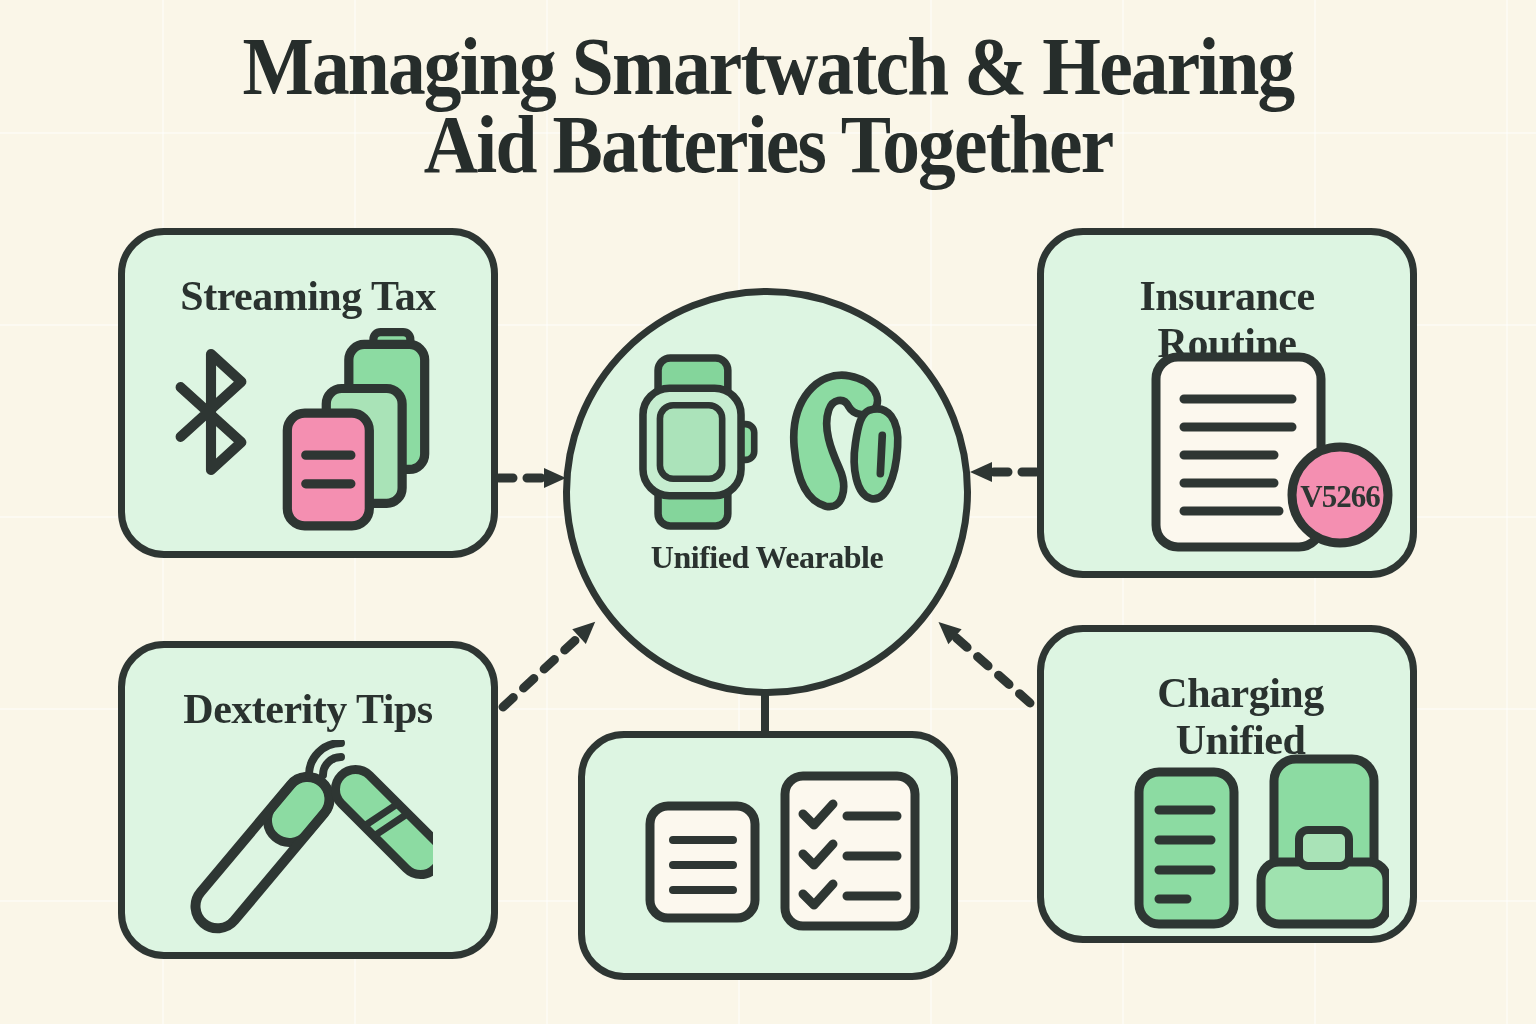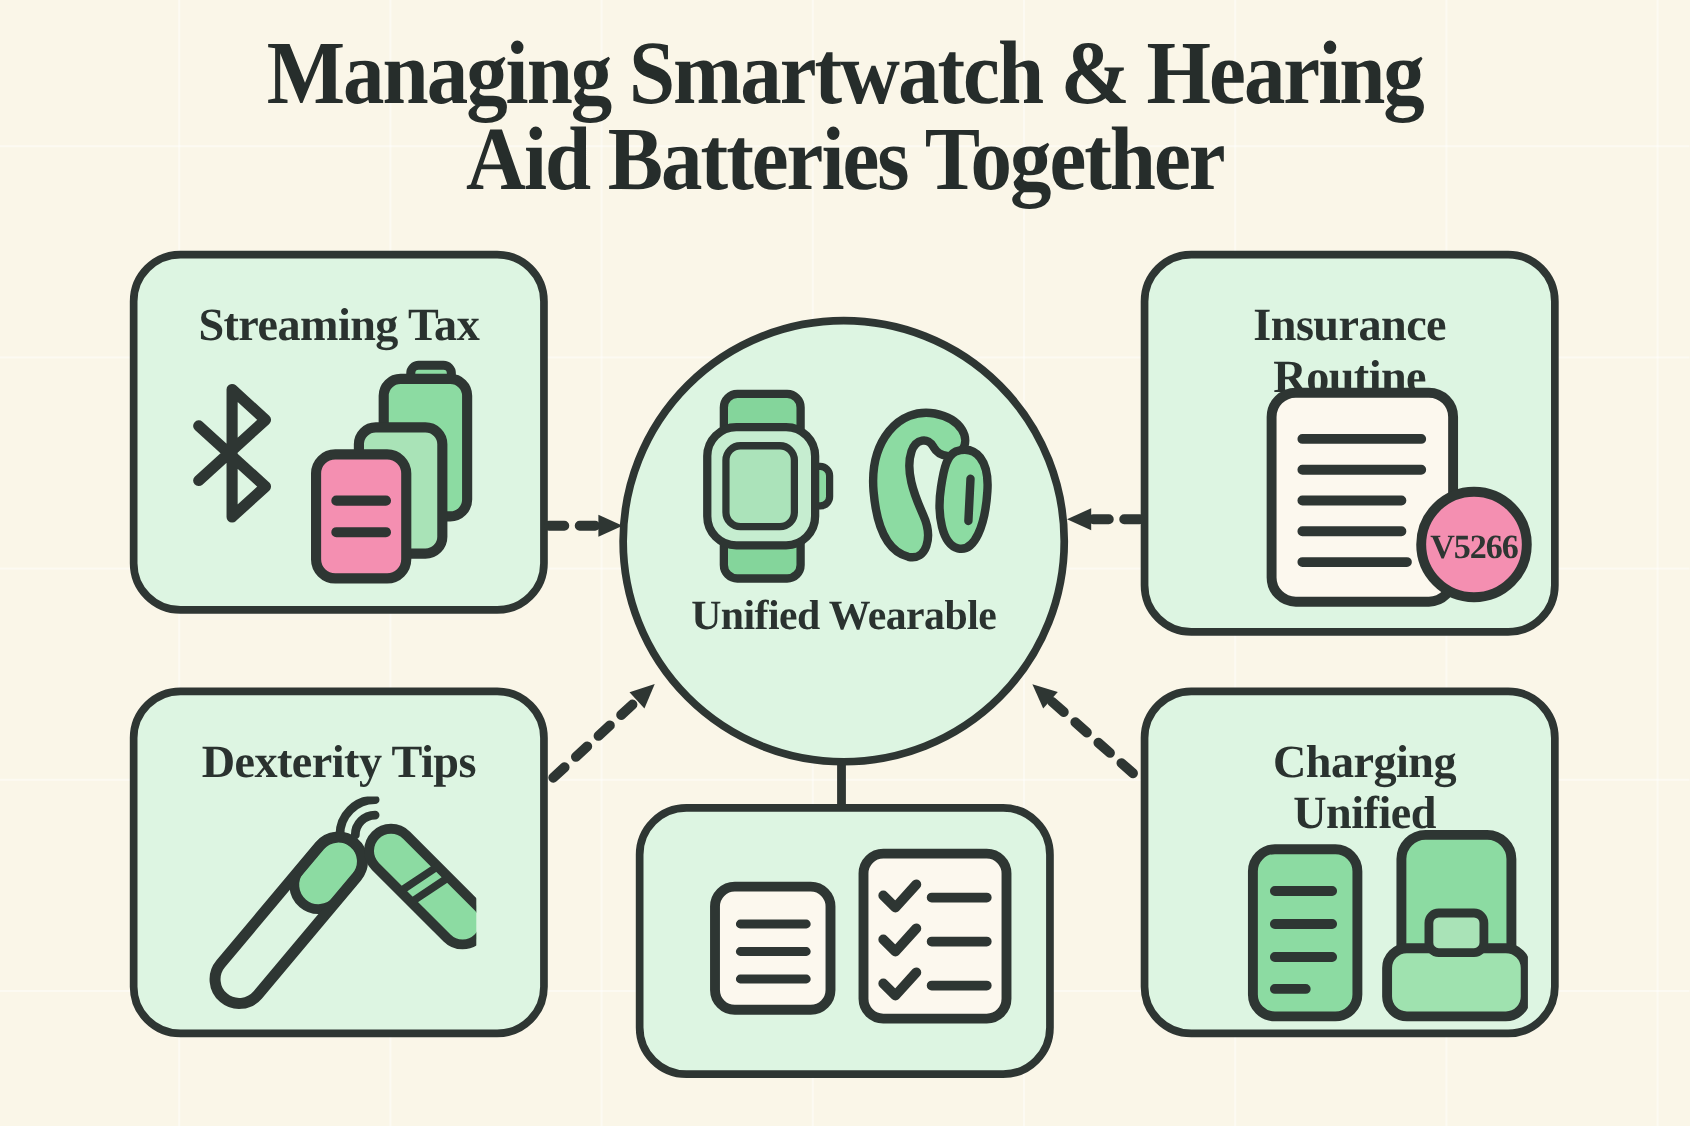--- a/index.html
+++ b/index.html
@@ -7,28 +7,28 @@
     background-image:
       linear-gradient(rgba(255,255,255,0.45) 2px, transparent 2px),
       linear-gradient(90deg, rgba(255,255,255,0.45) 2px, transparent 2px);
     background-size:192px 192px;background-position:-30px -60px;font-family:Liberation Serif, serif;}
   #title{position:absolute;top:28px;left:0;width:1536px;text-align:center;color:#262D2B;
     font-weight:bold;font-size:82px;line-height:78px;letter-spacing:-2px;
     transform:scaleX(0.92);transform-origin:768px 50%;}
   .node{position:absolute;background:#DDF5E2;border:7px solid #2E3633;border-radius:46px;box-sizing:border-box;z-index:2;}
   #node-streaming-tax{left:118px;top:228px;width:380px;height:330px;}
   #node-insurance-support{left:1037px;top:228px;width:380px;height:350px;}
-  #node-dexterity-tips{left:118px;top:625px;width:380px;height:318px;}
+  #node-dexterity-tips{left:118px;top:641px;width:380px;height:318px;}
   #node-charging-routine{left:1037px;top:625px;width:380px;height:318px;padding-left:27px;}
   #node-checklist-panel{left:578px;top:731px;width:380px;height:249px;}
   #hub{left:563px;top:288px;width:408px;height:408px;border-radius:50%;display:flex;flex-direction:column;align-items:center;}
   .node-label{margin-top:38px;text-align:center;font-size:42px;font-weight:bold;color:#2A322F;letter-spacing:-0.5px;line-height:1.12;}
   .icon-abs{position:absolute;}
   .hub-icons{display:flex;flex-direction:row;align-items:flex-start;gap:20px;margin-top:56px;}
-  .hub-label{margin-top:8px;text-align:center;font-size:38px;font-weight:bold;color:#2A322F;letter-spacing:-0.5px;line-height:1.05;}
+  .hub-label{margin-top:8px;text-align:center;font-size:32px;font-weight:bold;color:#2A322F;letter-spacing:-0.5px;line-height:1.05;}
   #hub-connector{position:absolute;left:761px;top:688px;width:8px;height:46px;background:#2E3633;z-index:1;}
   #arrow-layer{position:absolute;left:0;top:0;width:1536px;height:1024px;z-index:5;pointer-events:none;}
 </style>
 </head>
 <body>
 
 <div id="canvas">
 
   <div id="title">
     <div>Managing Smartwatch &amp; Hearing</div>

